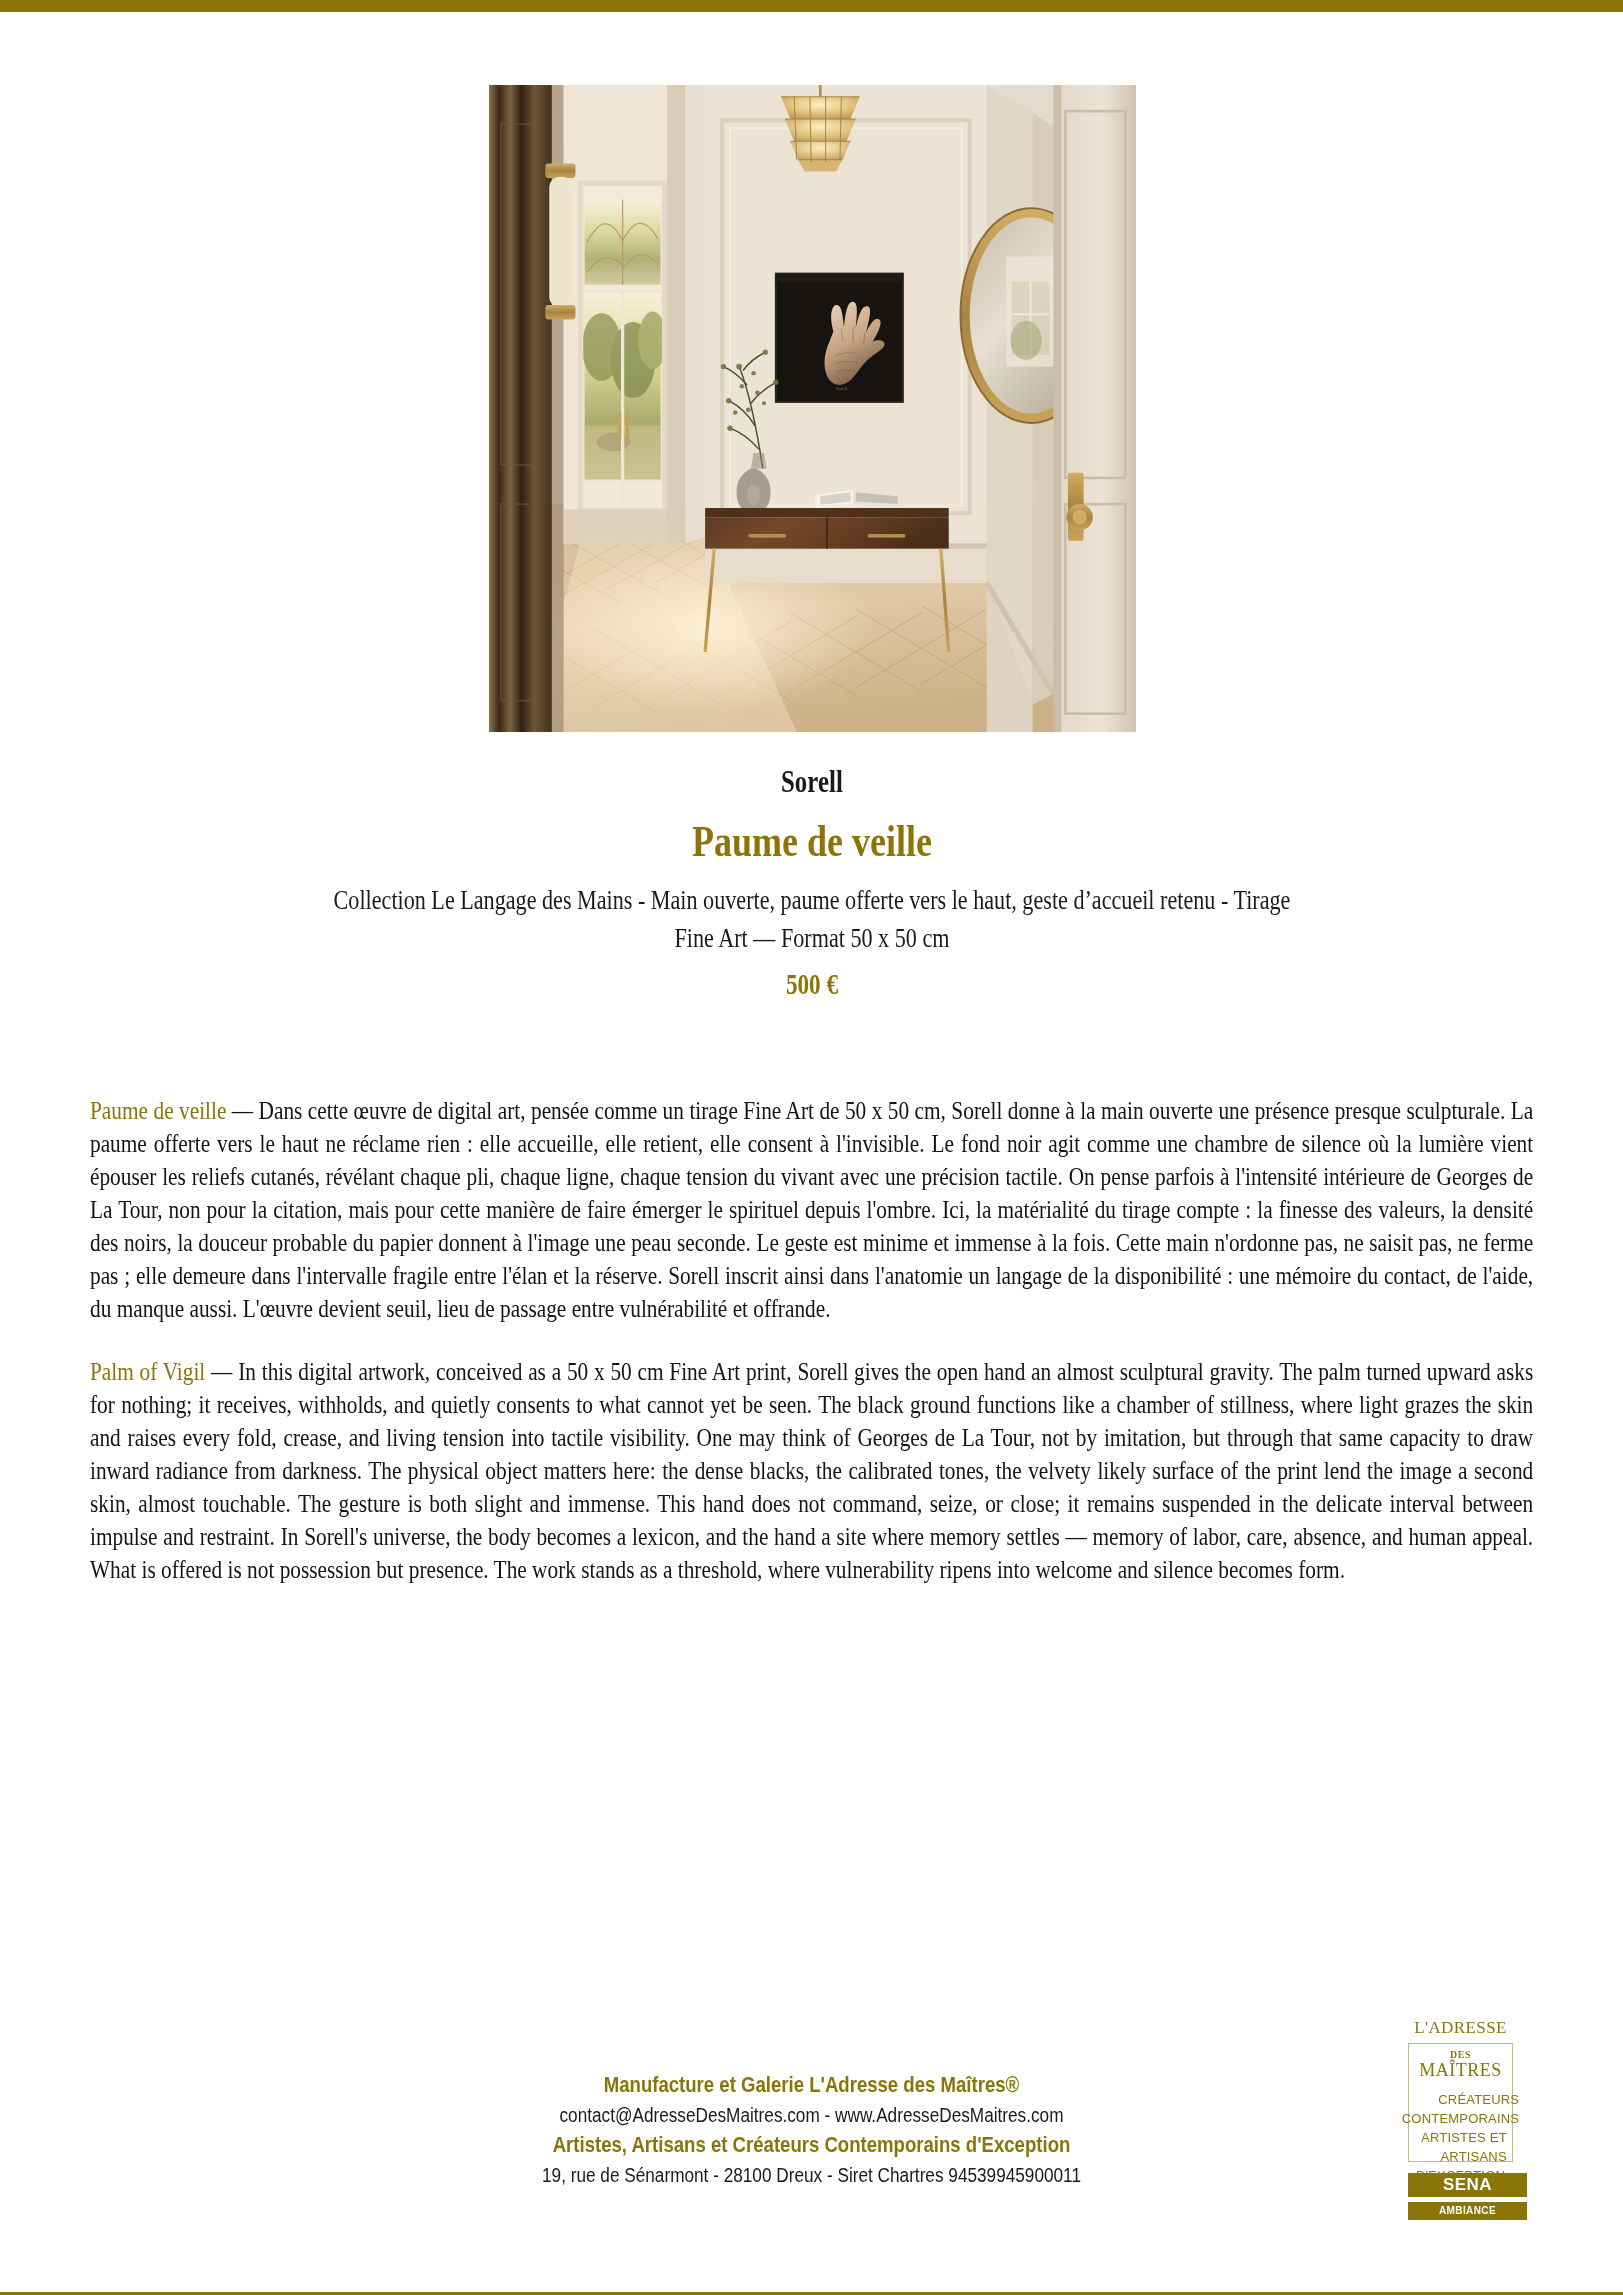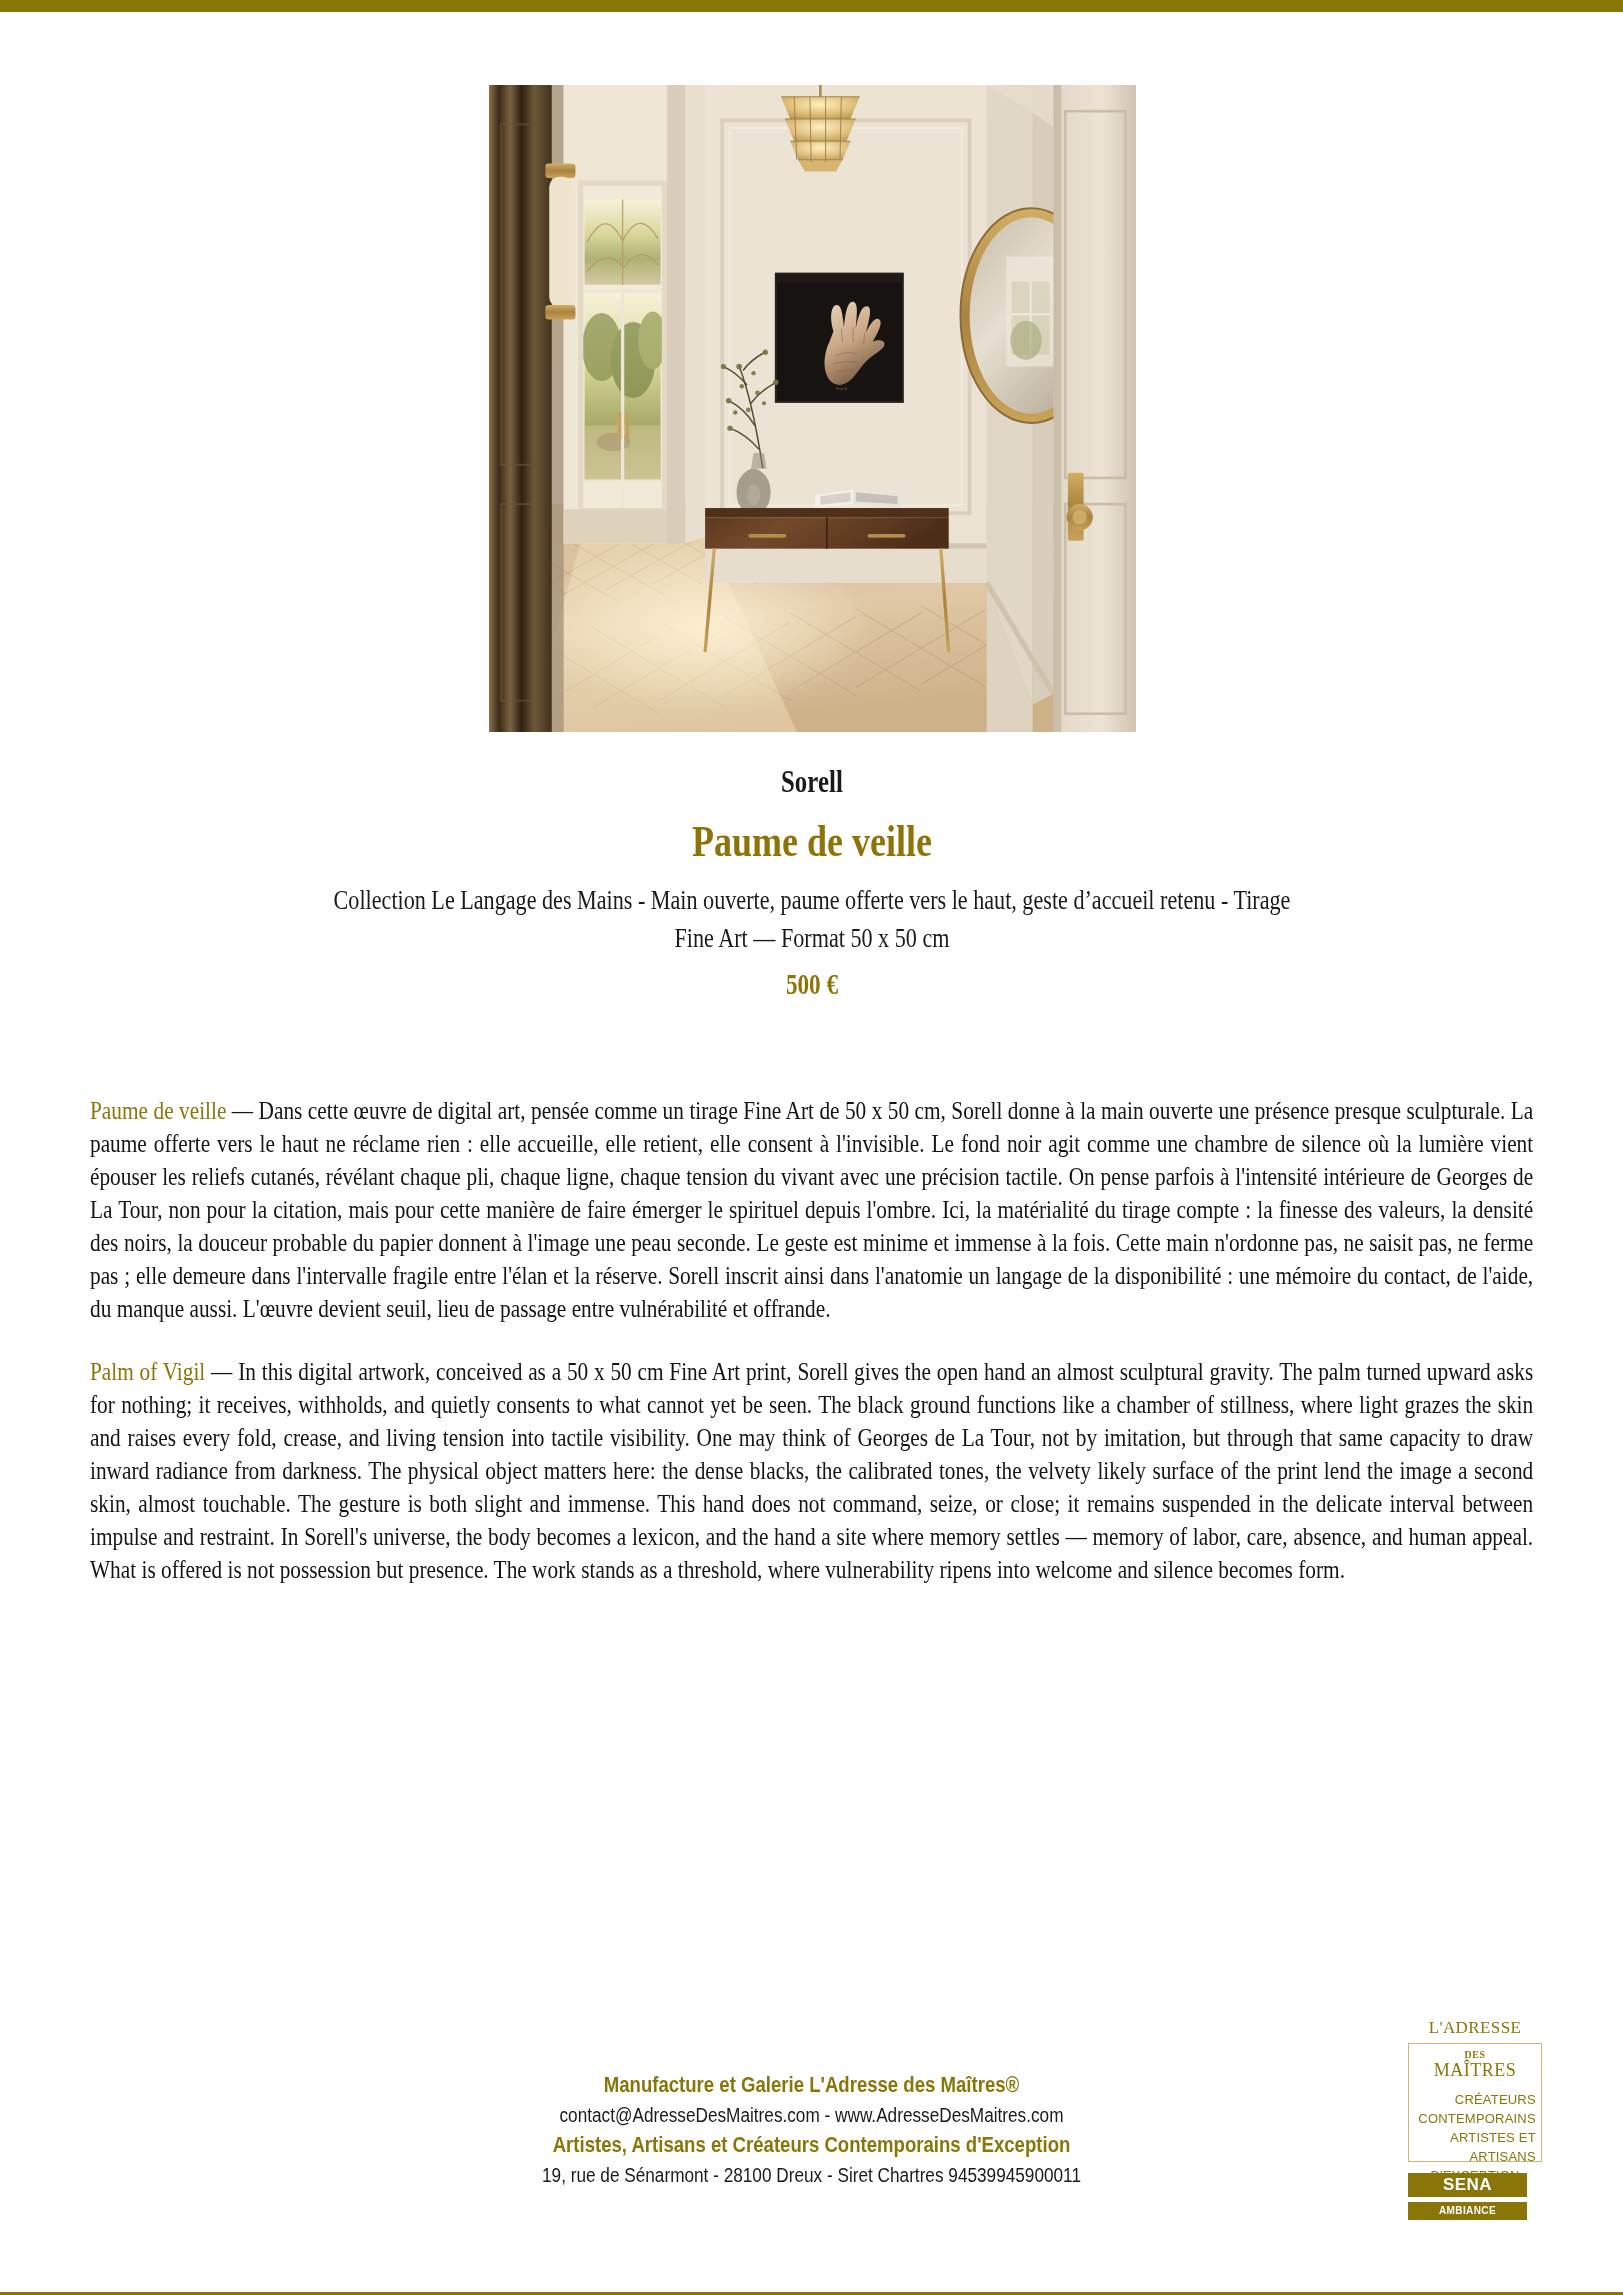--- a/index.html
+++ b/index.html
@@ -124,21 +124,21 @@
   .footer-l3 { font-size: 21.6px; font-weight: bold; color: #8a7608; margin-top: 2.6px; }
   .footer-l4 { font-size: 20px; font-weight: normal; color: #1a1a1a; margin-top: 2.6px; }
 
   
   .logo-block {
     position: absolute;
     left: 1408px; top: 2043px;
     width: 128px;
   }
   .logo-frame {
-    width: 134px; height: 119px;
+    width: 105px; height: 119px;
     border: 1.3px solid #cbb877;
     background: #ffffff;
     display: flex;
     flex-direction: column;
     align-items: center;
     justify-content: center;
     padding: 3.9px 5.2px;
   }
   .logo-adresse {
     font-family: "Liberation Serif", serif;

